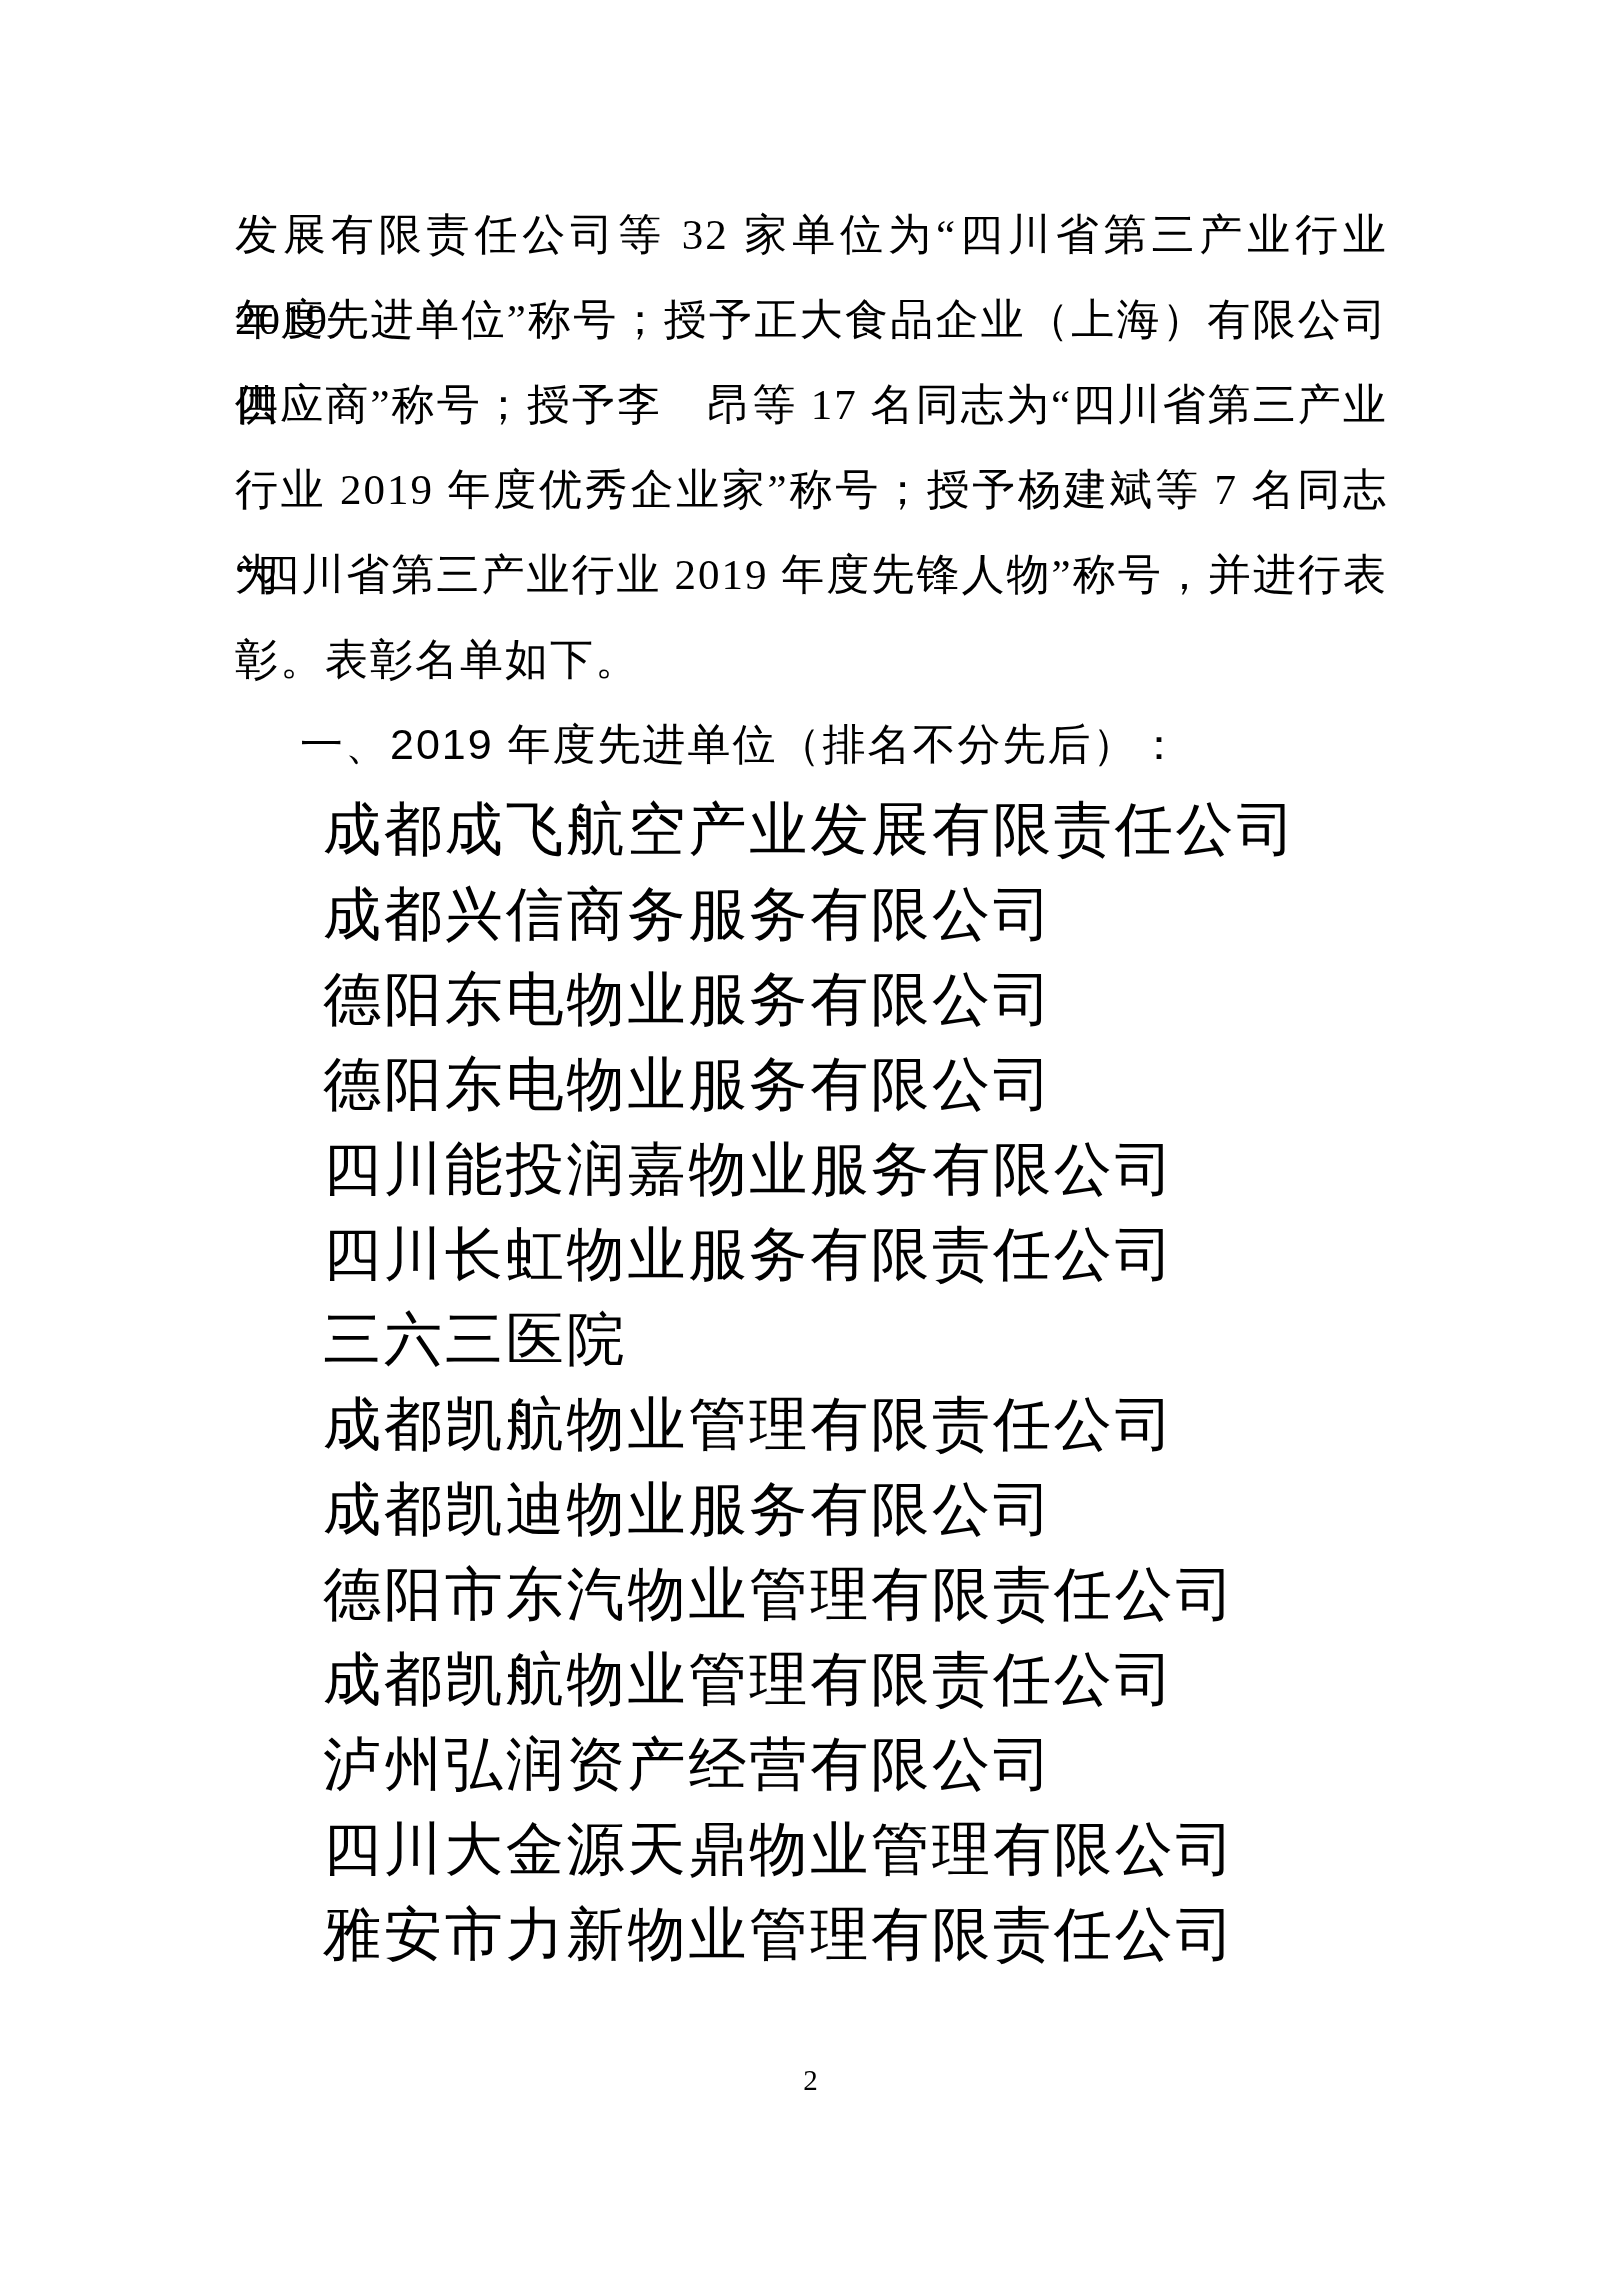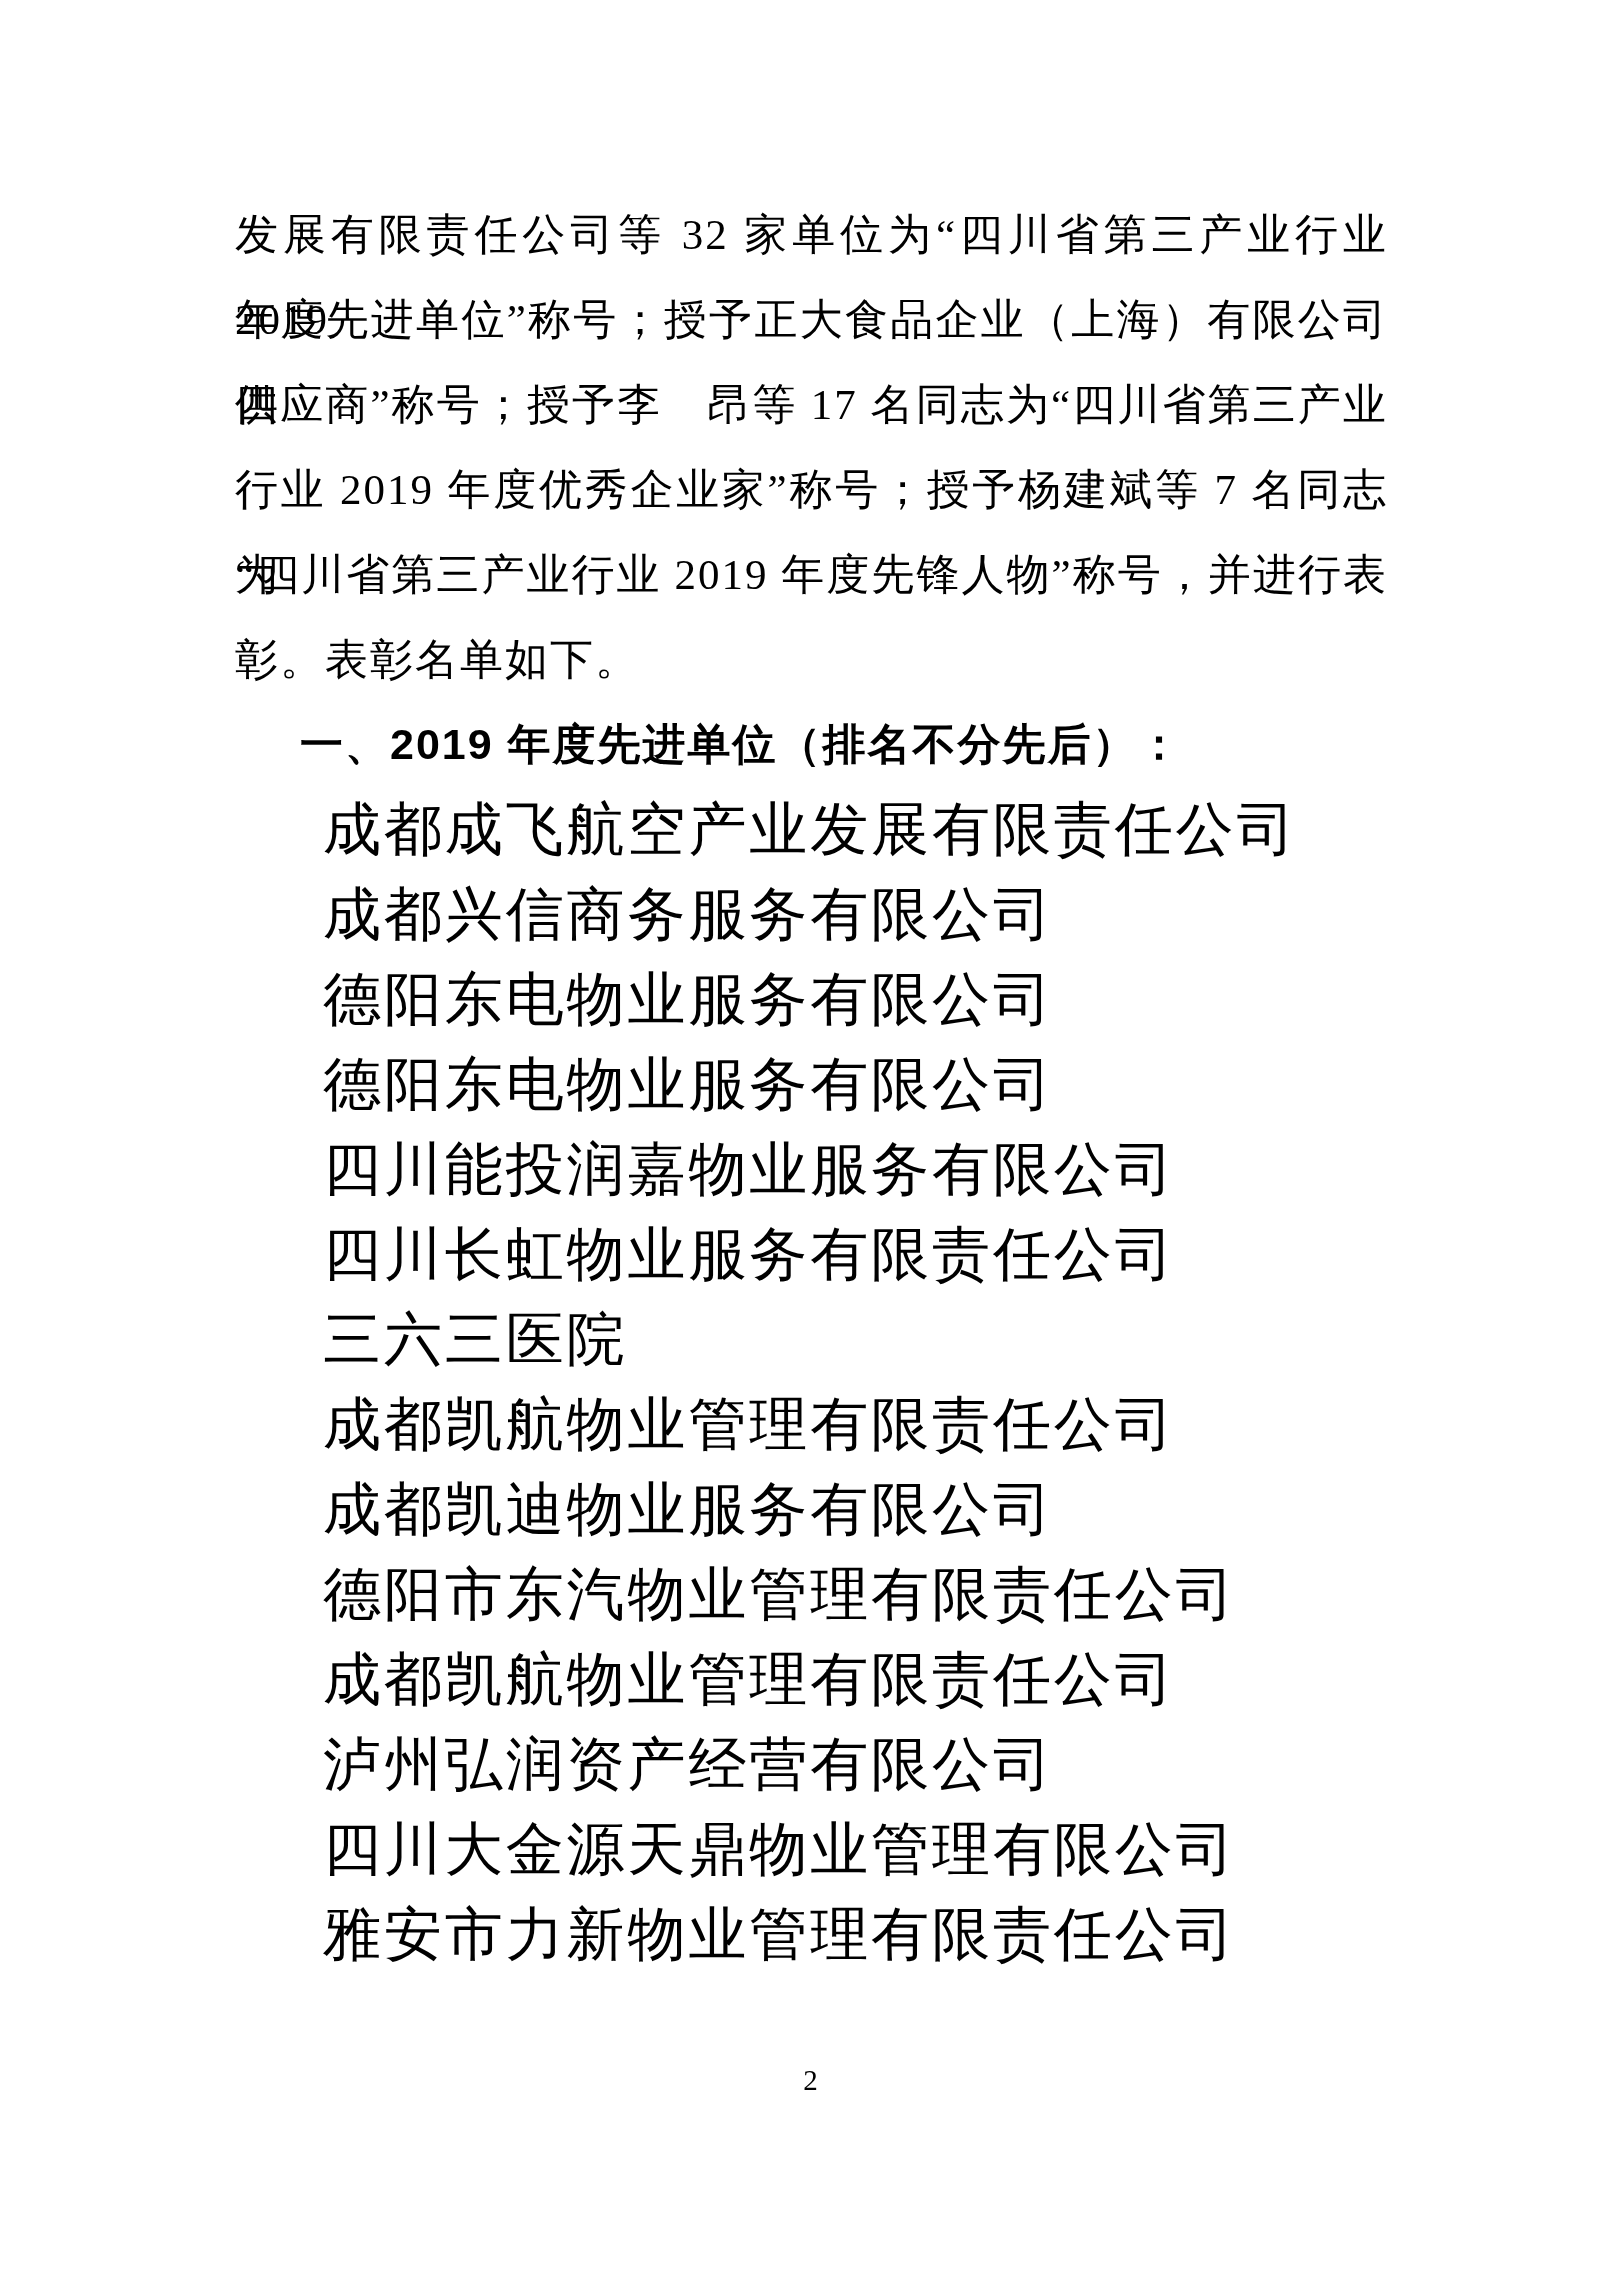--- a/index.html
+++ b/index.html
@@ -33,21 +33,21 @@
     white-space: normal;
     text-align: justify;
     text-align-last: justify;
     text-justify: inter-character;
   }
   .heading {
     margin: 0;
     font-size: 43px;
     line-height: 85px;
     height: 85px;
-    font-weight: bold;
+    font-weight: normal;
     letter-spacing: 2px;
     text-indent: 65px;
     font-family: "Liberation Sans", "DejaVu Sans", sans-serif;
     white-space: nowrap;
   }
   .company-list {
     margin: 0;
     padding: 0;
     list-style: none;
   }

